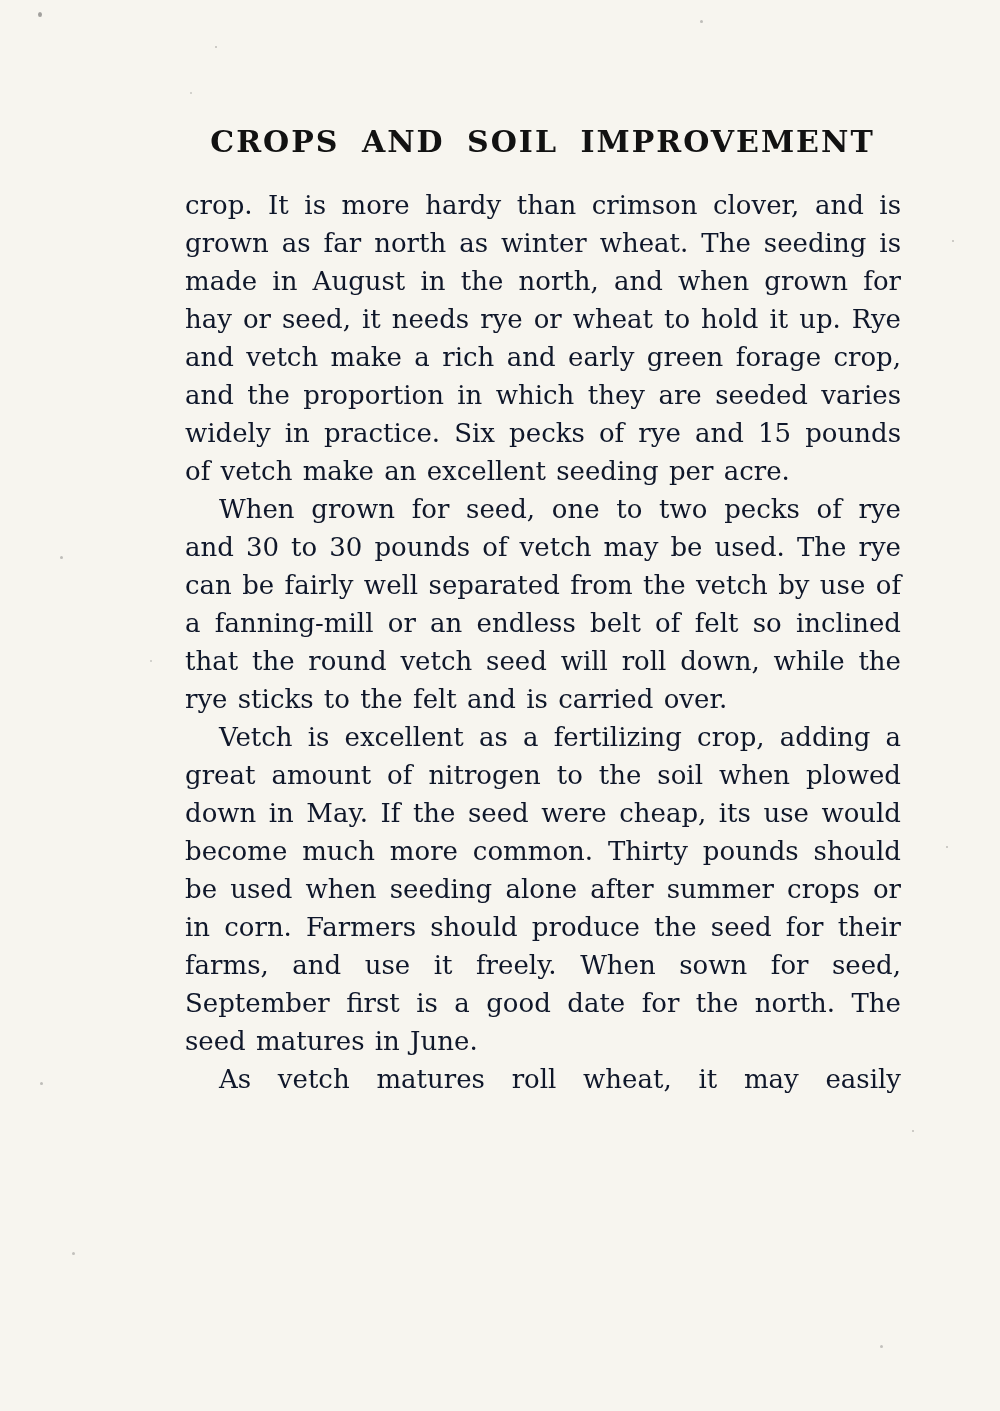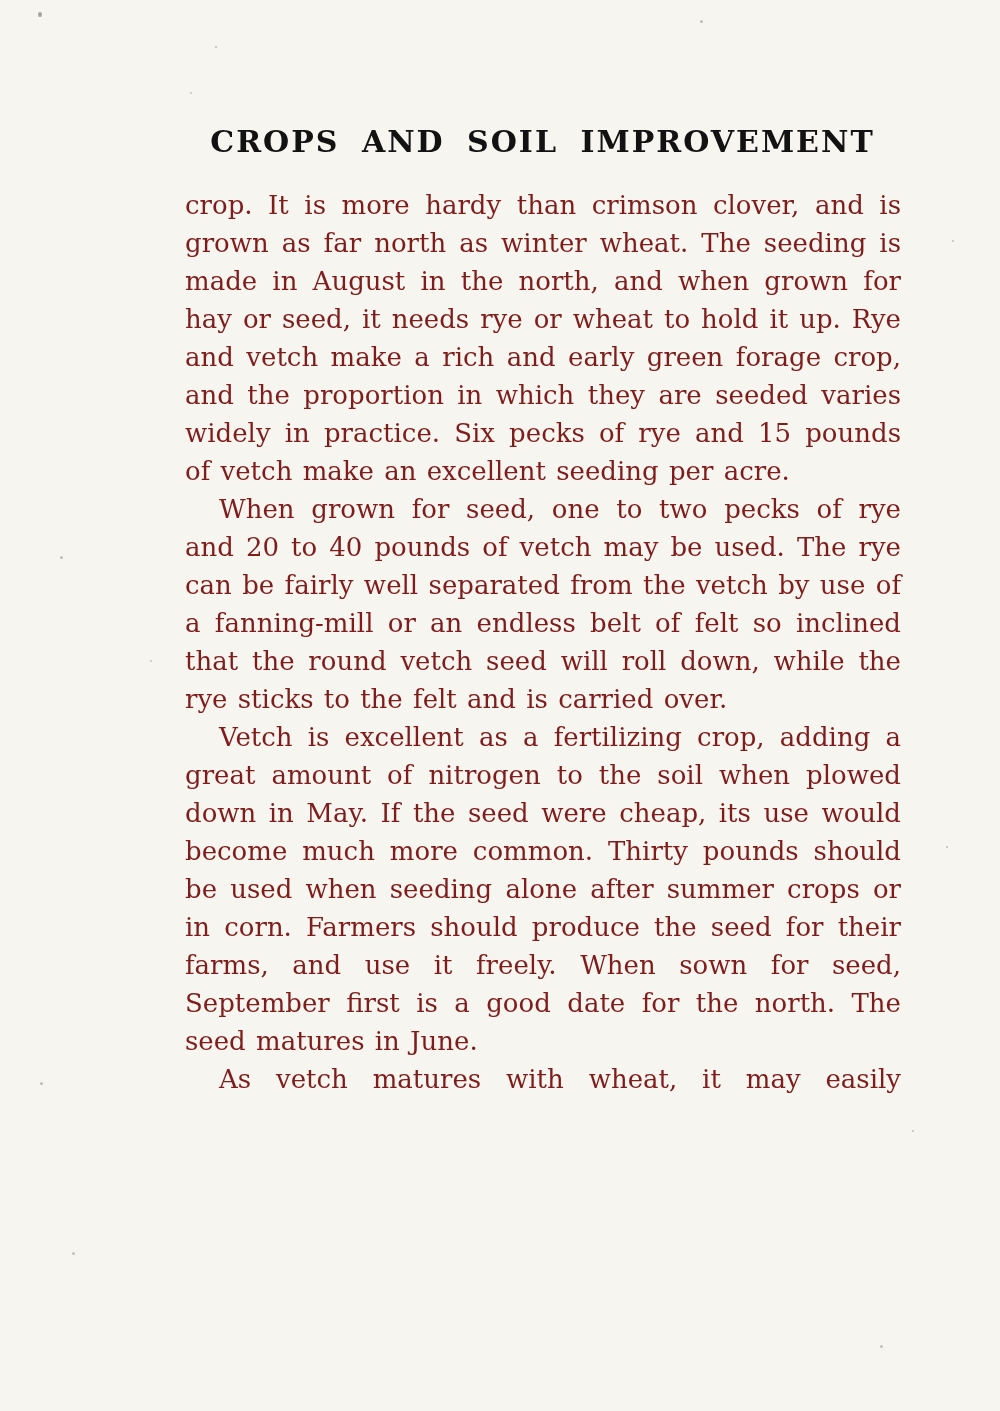--- a/index.html
+++ b/index.html
@@ -42,21 +42,21 @@
     left: 185px;
     width: 716px;
   }
   .para {
     margin: 0;
     font-size: 26px;
     line-height: 38px;
     text-align: justify;
     word-spacing: 2px;
     text-indent: 34px;
-    color: #7f1d1d;
+    color: #0f172a;
   }
   .para.no-indent {
     text-indent: 0;
   }
   .para.justify-last {
     text-align-last: justify;
   }
   .page-number {
     position: absolute;
     top: 1178px;
@@ -102,19 +102,19 @@
   <span class="speckle s8"></span>
   <span class="speckle s9"></span>
   <span class="speckle s10"></span>
   <span class="speckle s11"></span>
   <span class="speckle s12"></span>
 
   <h1 class="header">CROPS AND SOIL IMPROVEMENT</h1>
 
   <div class="body-block">
     <p class="para no-indent">crop. It is more hardy than crimson clover, and is grown as far north as winter wheat. The seeding is made in August in the north, and when grown for hay or seed, it needs rye or wheat to hold it up. Rye and vetch make a rich and early green forage crop, and the proportion in which they are seeded varies widely in practice. Six pecks of rye and 15 pounds of vetch make an excellent seeding per acre.</p>
-    <p class="para">When grown for seed, one to two pecks of rye and 20 to 40 pounds of vetch may be used. The rye can be fairly well separated from the vetch by use of a fanning-mill or an endless belt of felt so inclined that the round vetch seed will roll down, while the rye sticks to the felt and is carried over.</p>
+    <p class="para">When grown for seed, one to two pecks of rye and 30 to 30 pounds of vetch may be used. The rye can be fairly well separated from the vetch by use of a fanning-mill or an endless belt of felt so inclined that the round vetch seed will roll down, while the rye sticks to the felt and is carried over.</p>
     <p class="para">Vetch is excellent as a fertilizing crop, adding a great amount of nitrogen to the soil when plowed down in May. If the seed were cheap, its use would become much more common. Thirty pounds should be used when seeding alone after summer crops or in corn. Farmers should produce the seed for their farms, and use it freely. When sown for seed, September first is a good date for the north. The seed matures in June.</p>
-    <p class="para justify-last">As vetch matures with wheat, it may easily</p>
+    <p class="para justify-last">As vetch matures roll wheat, it may easily</p>
   </div>
 
 
 </div>
 
 </body></html>

